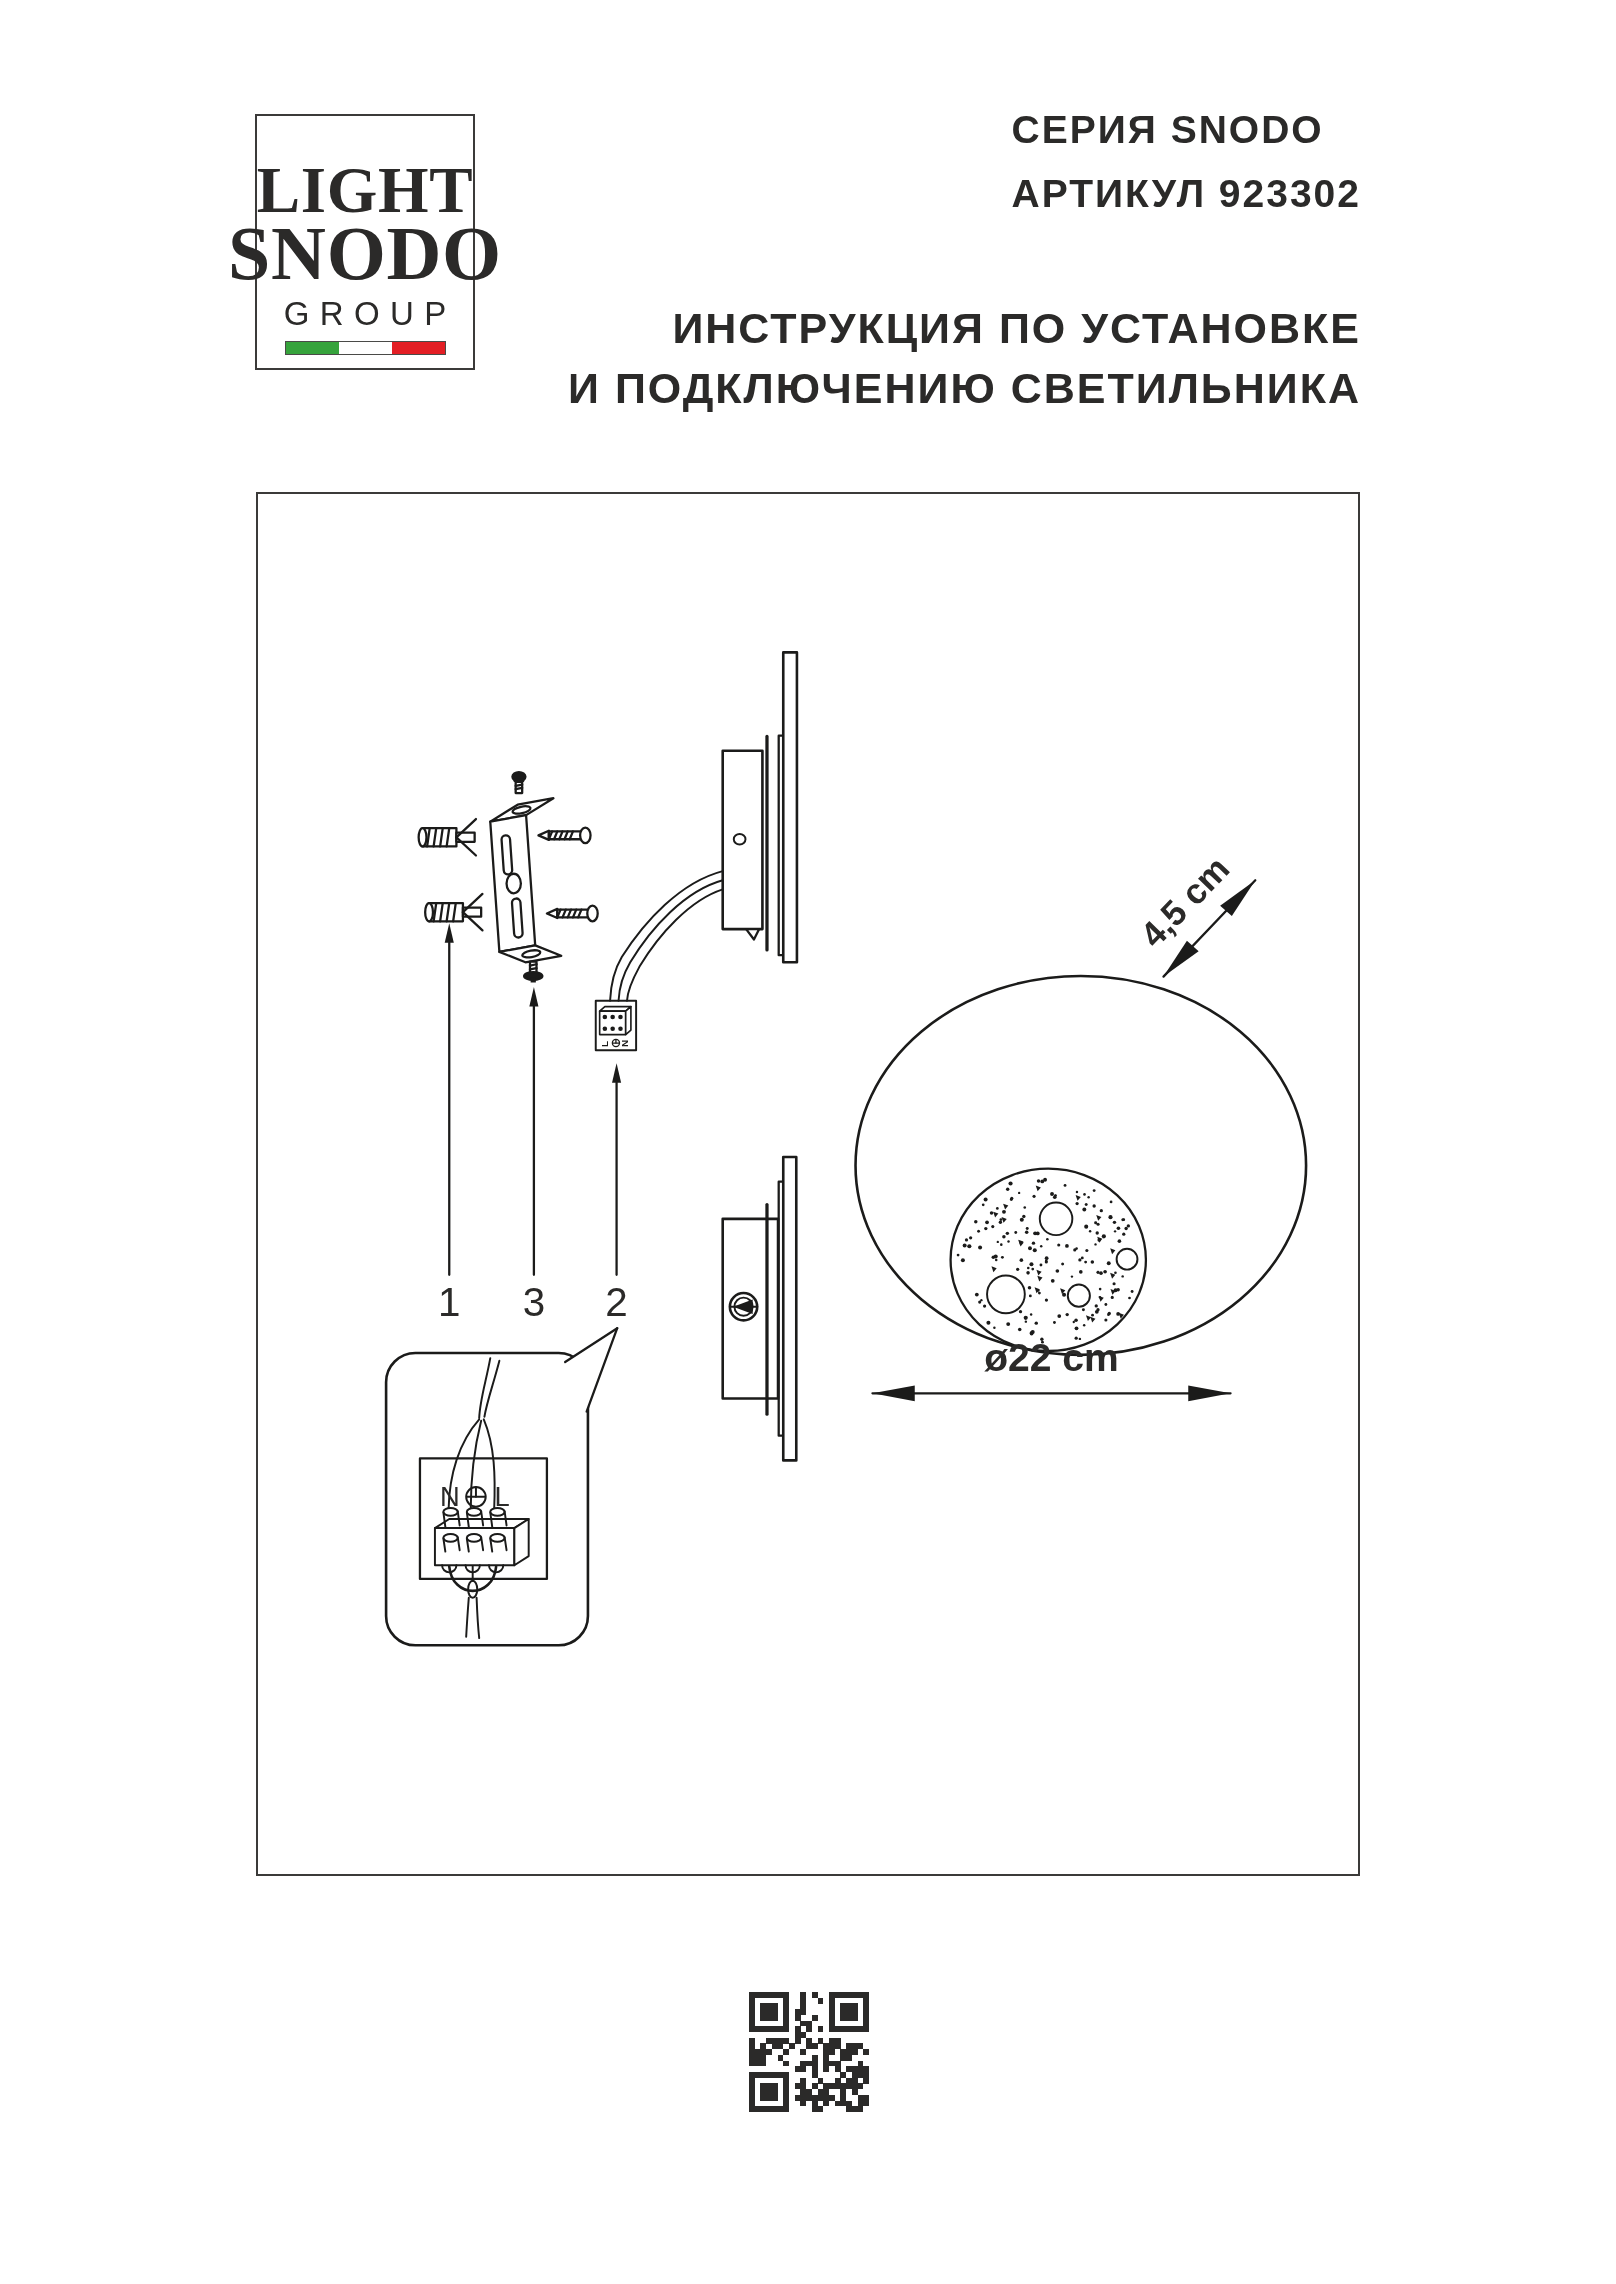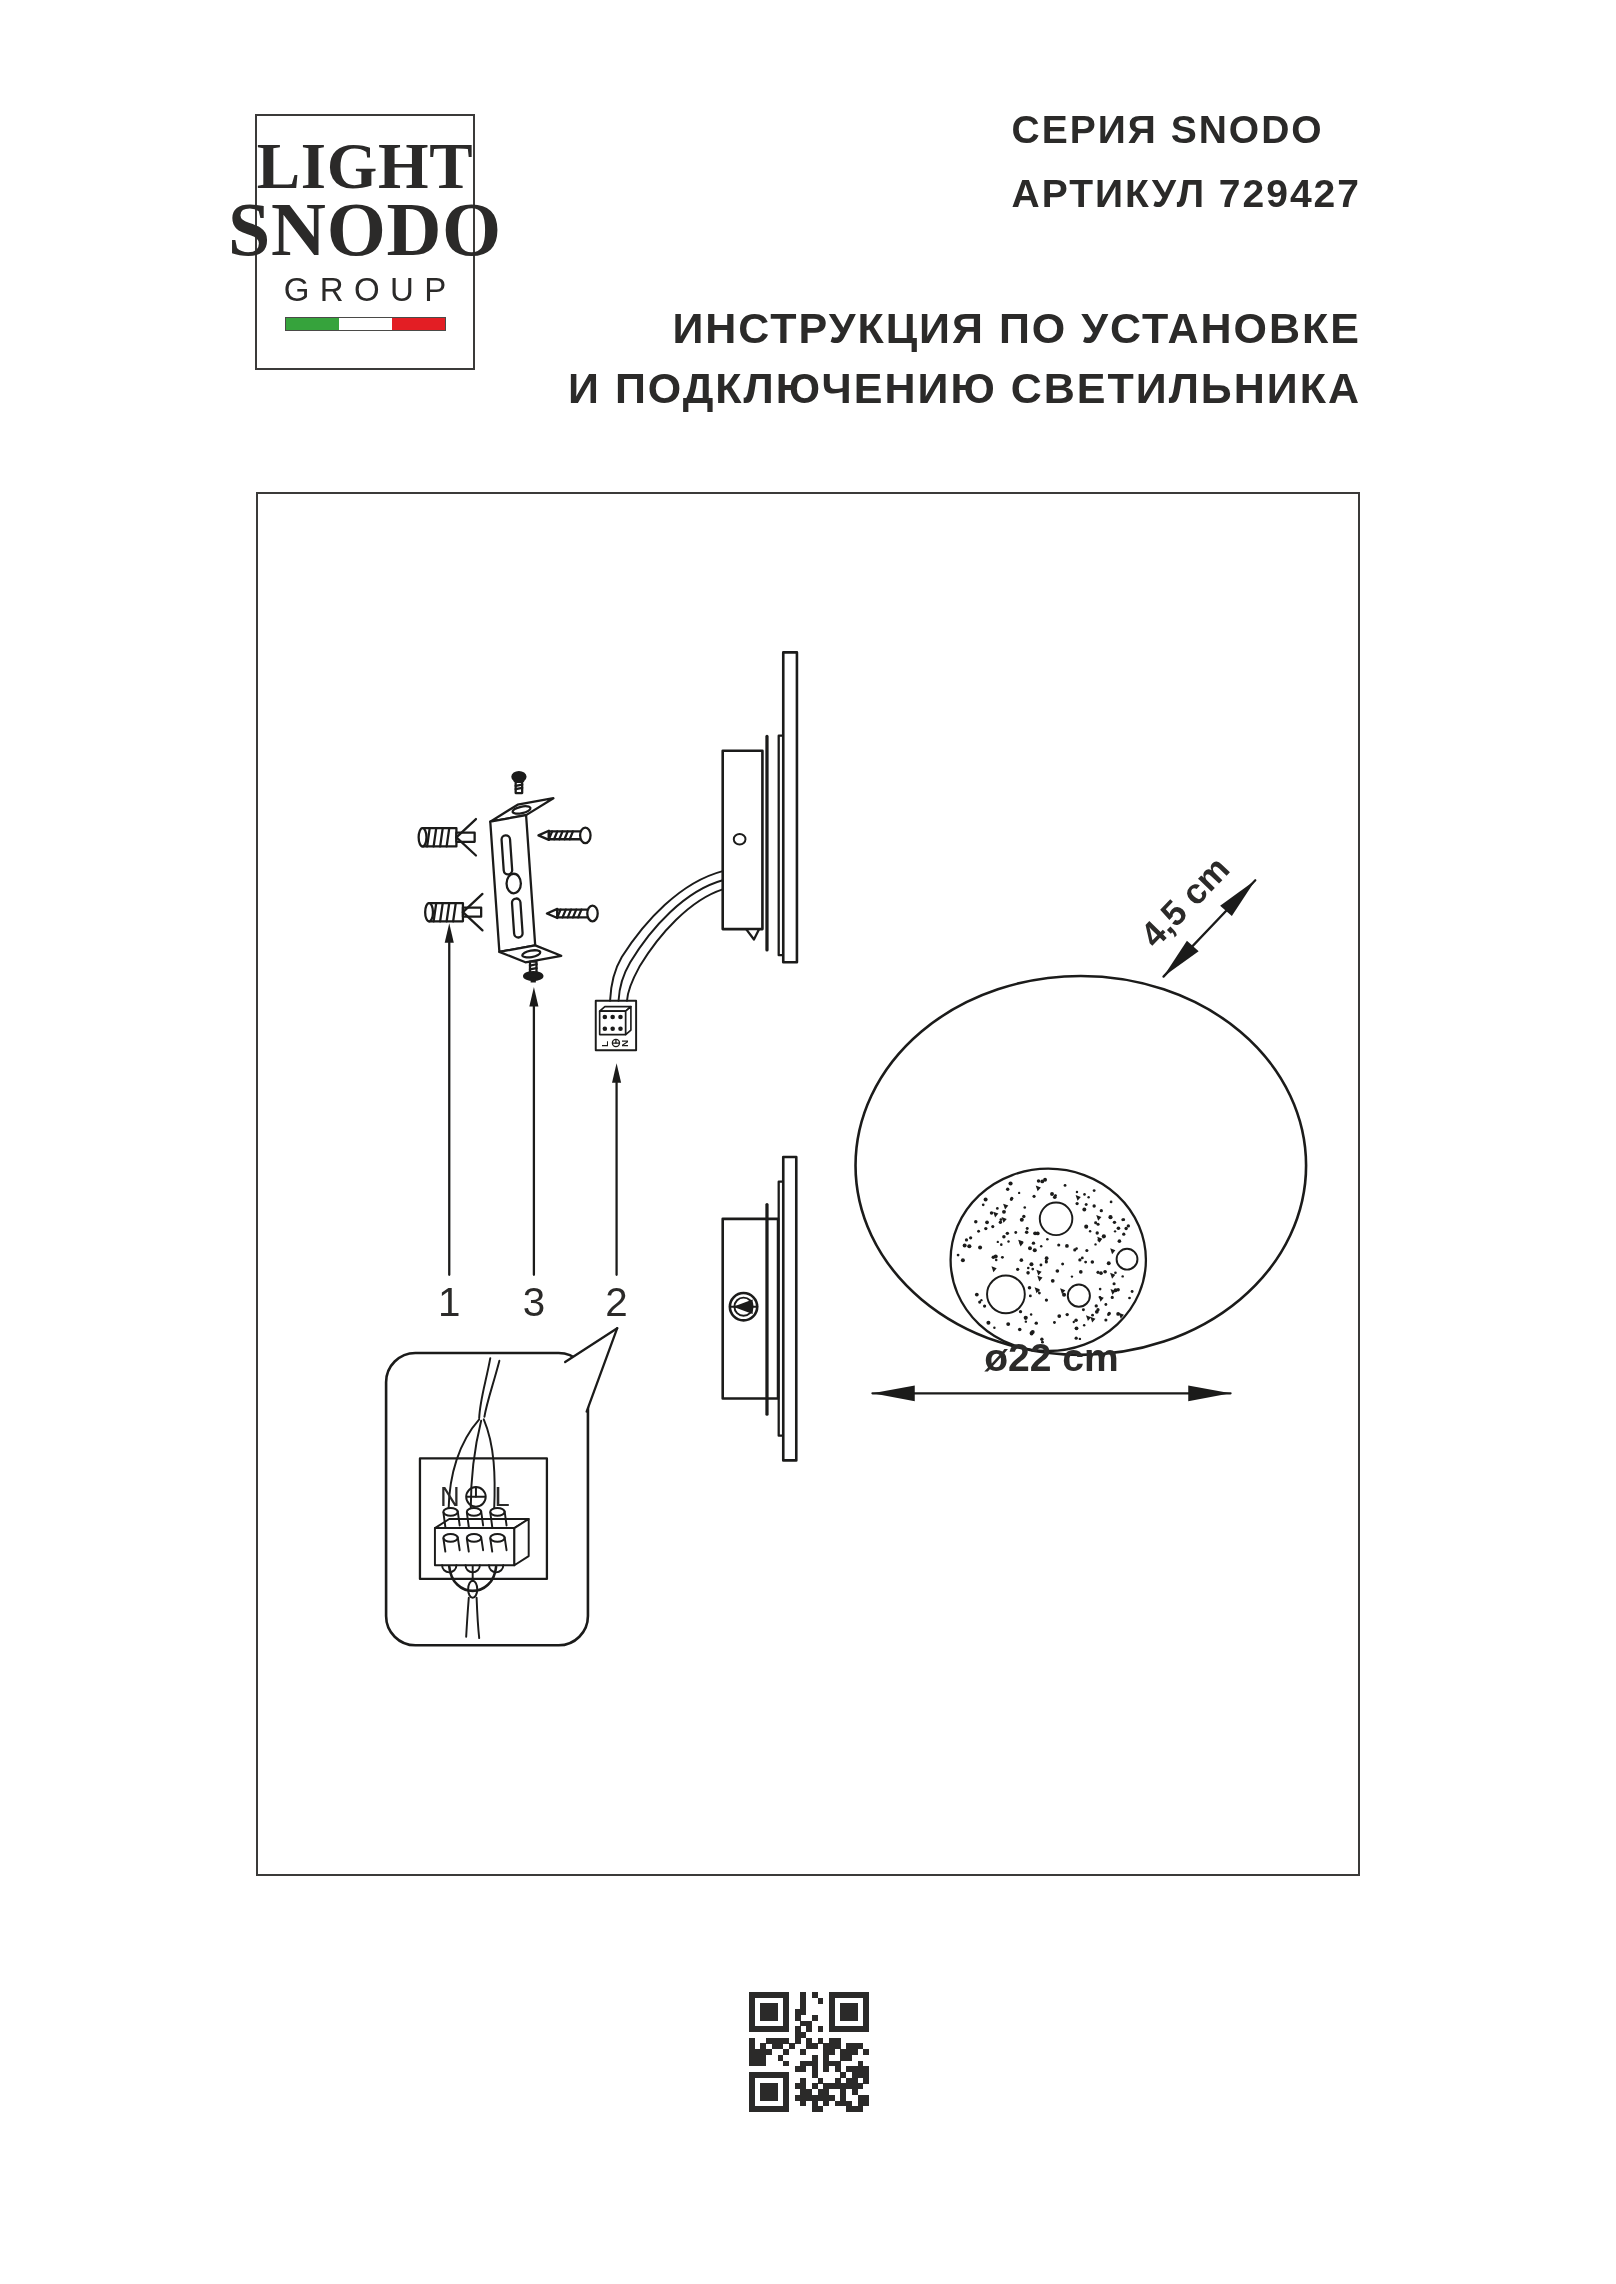--- a/index.html
+++ b/index.html
@@ -1,21 +1,21 @@
 <!DOCTYPE html>
 <html style="font-size:10.4px"><head>
 <meta charset="utf-8">
 <style>
   html,body{margin:0;padding:0;background:#e8e8e8;}
   .page{position:relative;width:1616px;height:2284px;background:#ffffff;overflow:hidden;
         font-family:"Liberation Sans",sans-serif;color:#2b2a29;}
   
   .logo-box{position:absolute;left:255px;top:114px;width:220px;height:256px;
             border:2.6px solid #3b3a39;box-sizing:border-box;display:flex;flex-direction:column;
-            align-items:center;justify-content:flex-start;padding-top:22px;}
+            align-items:center;justify-content:flex-start;padding-top:46px;}
   .logo-light{font-family:"Liberation Serif",serif;font-weight:700;font-size:65px;line-height:0.88;letter-spacing:0.7px;}
   .logo-star{font-family:"Liberation Serif",serif;font-weight:700;font-size:76px;line-height:0.92;letter-spacing:0.7px;}
   .logo-group{font-family:"Liberation Sans",sans-serif;font-weight:400;font-size:33px;letter-spacing:10.4px;margin-right:-10.4px;margin-top:6px;}
   .flag{width:161px;height:14.3px;margin-top:7.8px;border:1.3px solid #4a4a48;box-sizing:border-box;display:flex;}
   .flag span{flex:1 1 0;}
   
   .hdr-series{position:absolute;right:255px;top:98px;text-align:left;
               font-weight:700;font-size:39px;line-height:64px;letter-spacing:2px;}
   .hdr-instruction{position:absolute;right:255px;top:273px;text-align:right;
               font-weight:700;font-size:43px;line-height:60px;letter-spacing:2px;margin-top:25px;}
@@ -41,21 +41,21 @@
     <div class="logo-group">GROUP</div>
     <div class="flag">
       <span style="background: rgb(54, 163, 60);"></span>
       <span style="background: rgb(255, 255, 255);"></span>
       <span style="background: rgb(227, 30, 36);"></span>
     </div>
   </div>
 
   <div class="hdr-series">
     <div>СЕРИЯ SNODO</div>
-    <div>АРТИКУЛ 729427</div>
+    <div>АРТИКУЛ 923302</div>
   </div>
   <div class="hdr-instruction">
     <div>ИНСТРУКЦИЯ ПО УСТАНОВКЕ</div>
     <div>И ПОДКЛЮЧЕНИЮ СВЕТИЛЬНИКА</div>
   </div>
 
   <div class="main-box"></div>
 
   <svg class="overlay" viewBox="0 0 2482 3508" fill="none" stroke="#1b1b1a" stroke-width="3.5" stroke-linecap="round" stroke-linejoin="round">
 

